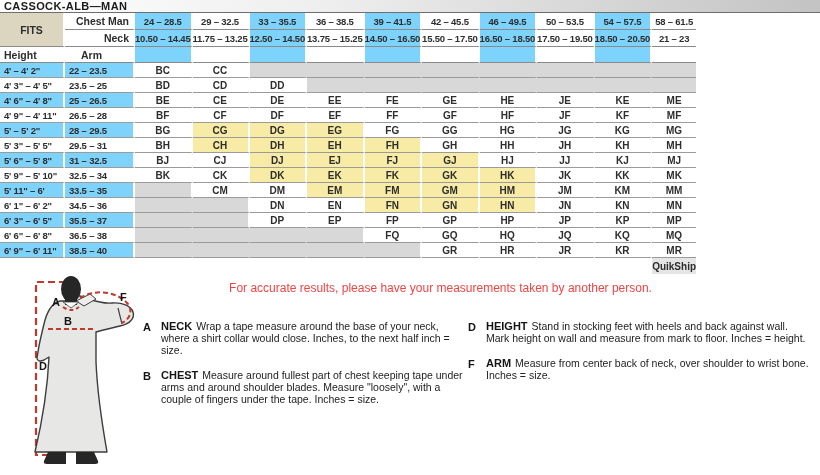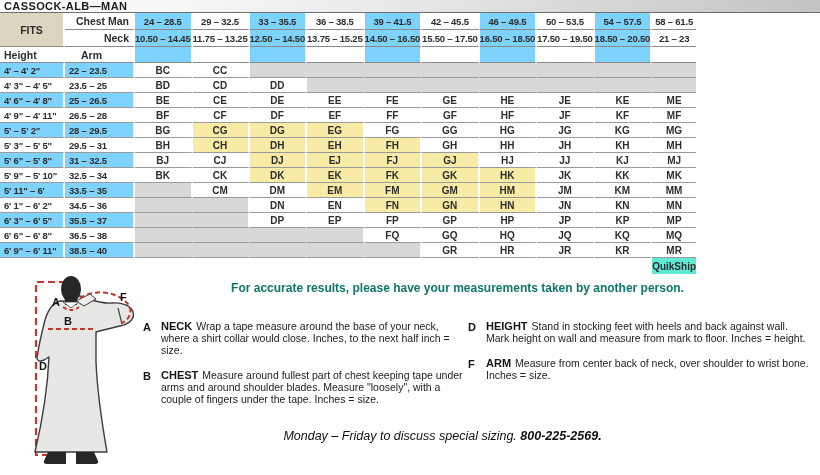--- a/index.html
+++ b/index.html
@@ -25,29 +25,29 @@
   .cell.right{justify-content:flex-end;padding-right:4px;}
   .cell.arm-pad{padding-left:16px;}
   .cell.last{border-right:none;}
   .cell.hdr{border-bottom:1px solid #8a8a8a;}
   .shade{background:#7dd3fc;}
   .fits{background:#dcd6c0;grid-row:span 2;}
   .na{background:#d8d8d8;}
   .na.na-run{border-right-color:#d8d8d8;}
   .qs{background:#f7eba6;}
   .qsrow{border-bottom:none;background:#fff;}
-  .qslabel{background:#5eead4;}
+  .qslabel{background:#e5e5e5;}
 
   
   .figure-wrap{position:absolute;left:0px;top:270px;width:140px;height:200px;}
   .flabel{font:bold 11px "Liberation Sans",sans-serif;fill:#141414;}
 
   
-  .notes{position:absolute;left:145px;top:281px;width:625px;text-align:center;
-         font-size:12px;font-weight:bold;line-height:15px;color:#0f766e;}
+  .notes{position:absolute;left:128px;top:281px;width:625px;text-align:center;
+         font-size:12px;font-weight:normal;line-height:15px;color:#ef4444;}
   .instr-col{position:absolute;top:320px;}
   #instr-left{left:143px;width:320px;}
   #instr-right{left:468px;width:345px;}
   .instr{display:flex;margin-bottom:13px;}
   .key{width:18px;flex:0 0 18px;font-weight:bold;font-size:11px;line-height:15px;color:#141414;}
   .ibody{flex:1;font-size:10.5px;line-height:12px;color:#222;}
   .term{font-weight:bold;font-size:11px;margin-right:4px;color:#141414;}
   .footer{position:absolute;left:140px;top:428px;width:605px;text-align:center;
           font-style:italic;font-size:12.5px;line-height:16px;color:#101010;}
   .footer b{font-style:italic;}
@@ -315,16 +315,15 @@
         <div class="key">D</div>
         <div class="ibody"><span class="term">HEIGHT</span>Stand in stocking feet with heels and back against wall. Mark height on wall and measure from mark to floor. Inches = height.</div>
       </div>
       <div class="instr">
         <div class="key">F</div>
         <div class="ibody"><span class="term">ARM</span>Measure from center back of neck, over shoulder to wrist bone. Inches = size.</div>
       </div>
     </div>
 
   <div class="footer">
-    <div><span>Monday – Friday to discuss special sizing. </span><b>800-225-2569.</b></div>
   </div>
 
 </div>
 
 </body></html>

